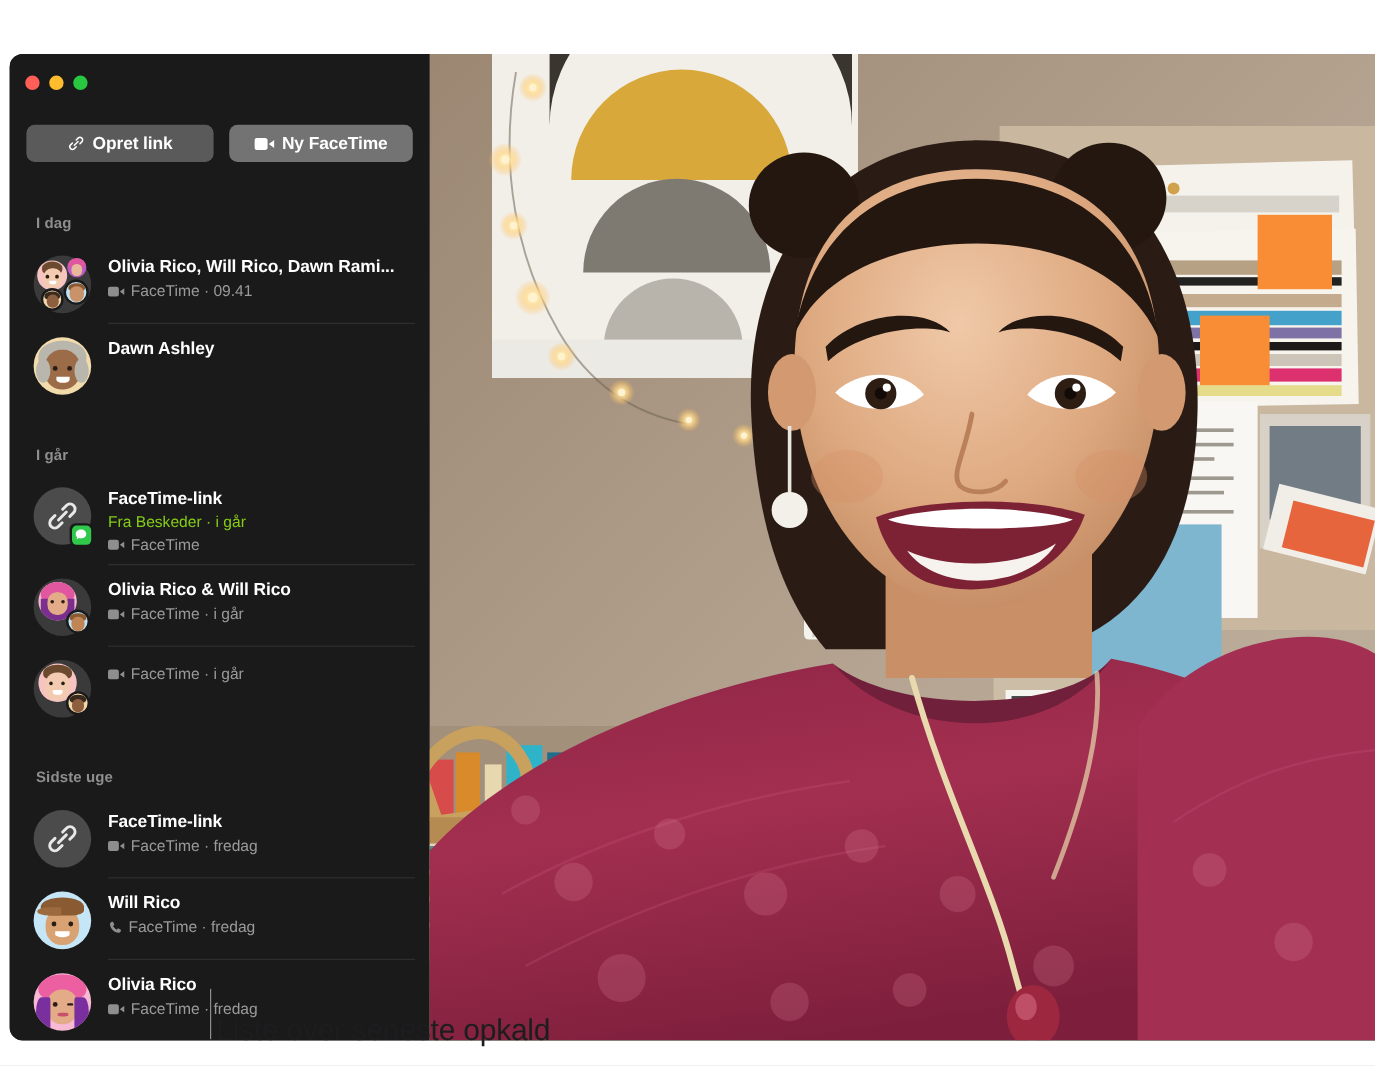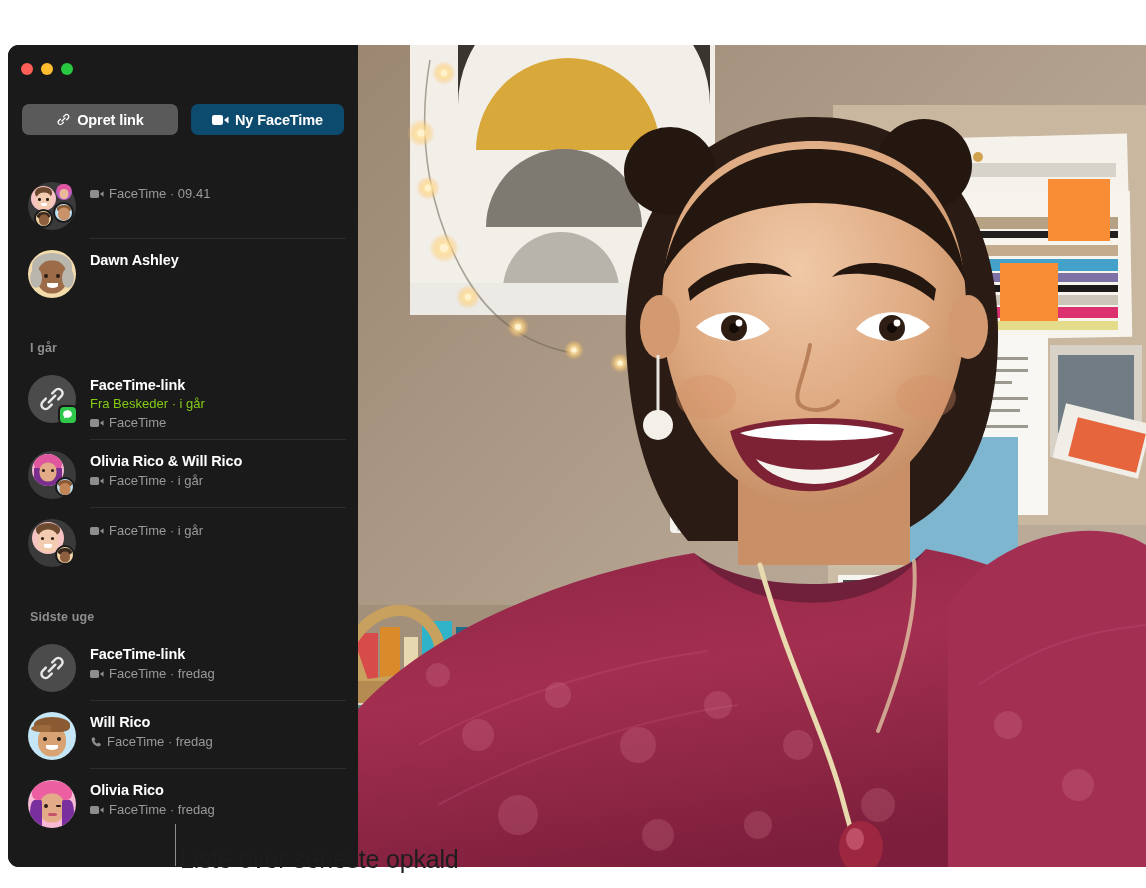--- a/index.html
+++ b/index.html
@@ -80,21 +80,21 @@
     cursor: pointer;
     padding: 0 14px;
     font-family: "Liberation Sans", sans-serif;
     letter-spacing: -0.1px;
   }
   .btn-link {
     background: #5a5a5a;
     width: 156px;
   }
   .btn-new {
-    background: #0c4a6e;
+    background: #737373;
     width: 153px;
   }
   .btn-icon { display: inline-flex; align-items: center; }
 
   
   .list {
     position: absolute;
     left: 0;
     top: 126px;
     width: 350px;
@@ -296,20 +296,21 @@
               <rect x="0" y="1" width="11" height="10" rx="2.2" fill="#ffffff"></rect>
               <path d="M12 6 L16.5 2.6 L16.5 9.4 Z" fill="#ffffff"></path>
             </svg>
           </span>
           <span>Ny FaceTime</span>
         </button>
       </div>
 
       <div class="list">
 
+        <div class="section-header first">I dag</div>
 
         <div class="row">
           <div class="avatar-wrap">
             <div class="grp">
 
               <div class="grp-c" style="left:3px;top:4px;width:25px;height:25px;background:#f7c3c3;">
                 <div class="memoji">
                   <div class="mj-hair" style="left:4px;top:1px;width:17px;height:11px;background:#6b4a2f;"></div>
                   <div class="mj-face" style="width:16px;height:17px;background:#f3cbb0;top:58%;"></div>
                   <div class="mj-eye" style="left:7px;top:12px;width:2.5px;height:2.5px;"></div>
@@ -334,20 +335,21 @@
 
               <div class="grp-c" style="left:6px;top:27px;width:19px;height:19px;background:#f0d6a8;border:2px solid #1a1a1a;box-sizing:border-box;">
                 <div class="memoji">
                   <div class="mj-hair" style="left:1px;top:1px;width:13px;height:7px;background:#3a2a1e;"></div>
                   <div class="mj-face" style="width:10px;height:11px;background:#8d5f3f;top:60%;"></div>
                 </div>
               </div>
             </div>
           </div>
           <div class="row-text">
+            <div class="row-title">Olivia Rico, Will Rico, Dawn Rami...</div>
             <div class="row-sub">
               <span class="sub-icon">
                 <svg width="14" height="10" viewBox="0 0 17 12">
                   <rect x="0" y="1" width="11" height="10" rx="2.2" fill="#8e8e8e"></rect>
                   <path d="M12 6 L16.5 2.6 L16.5 9.4 Z" fill="#8e8e8e"></path>
                 </svg>
               </span>
               <span>FaceTime · 09.41</span>
             </div>
           </div>

